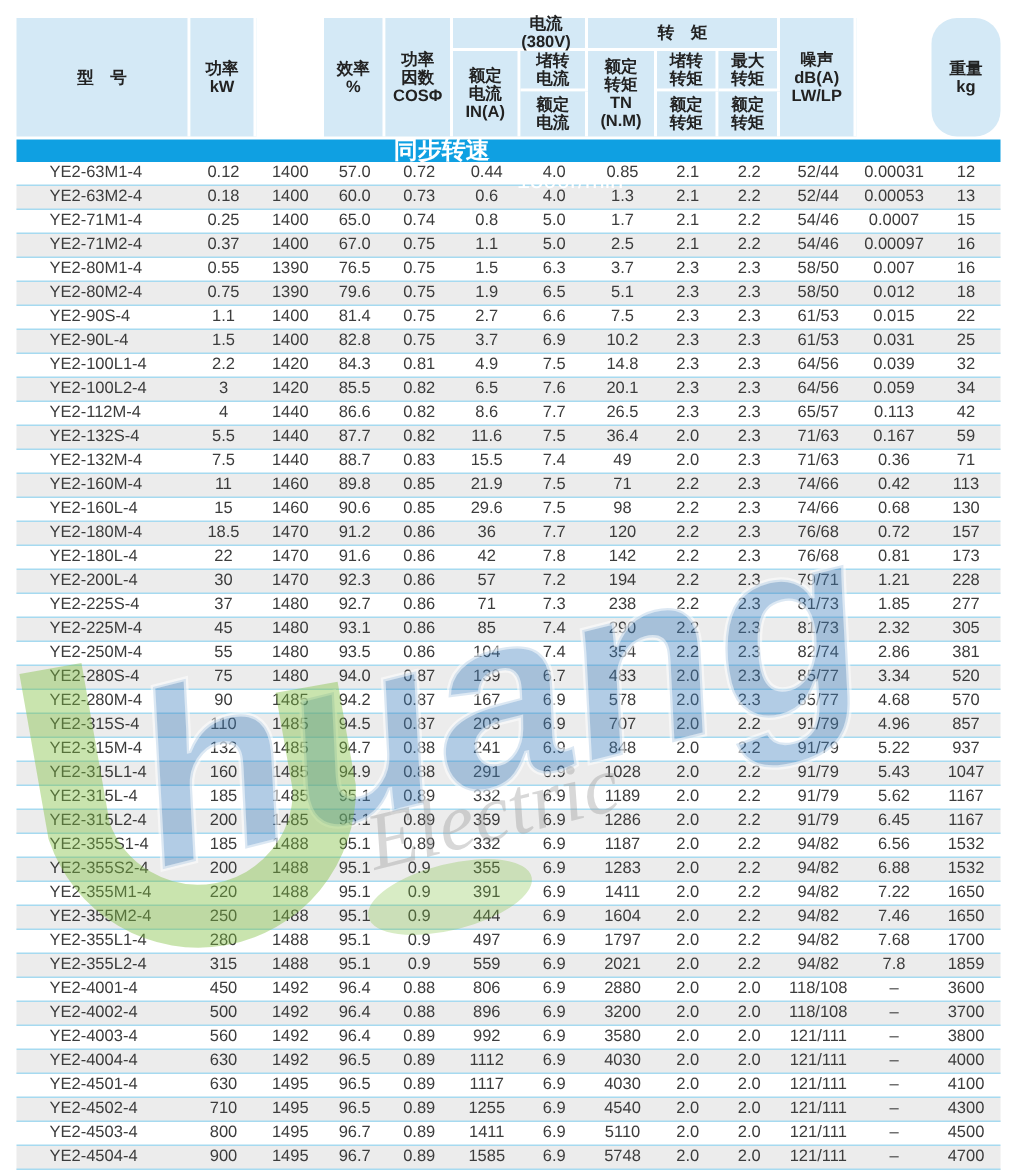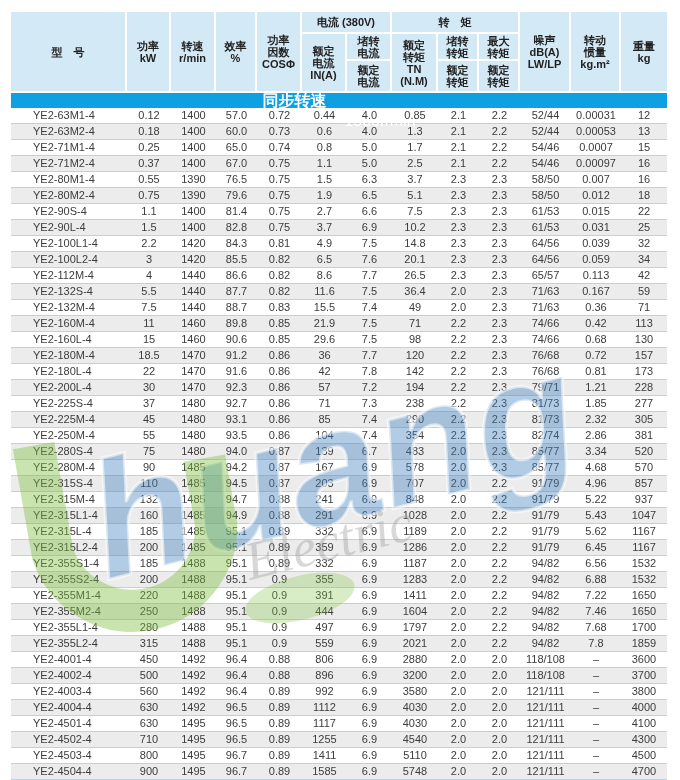--- a/index.html
+++ b/index.html
@@ -33,33 +33,33 @@
     white-space:pre-line;
     box-sizing:border-box;
   }
   .hc.nr{border-right:none;}
   .hc.bb{border-bottom:2px solid #fff;}
   .h-model{grid-column:1;grid-row:1/4;}
   .h-power{grid-column:2;grid-row:1/4;}
   .h-speed{grid-column:3;grid-row:1/4;}
   .h-eff{grid-column:4;grid-row:1/4;}
   .h-cos{grid-column:5;grid-row:1/4;}
-  .h-curgrp{grid-column:6/8;grid-row:1;}
+  .h-curgrp{grid-column:6/8;grid-row:1;padding-left:36px;}
   .h-torgrp{grid-column:8/11;grid-row:1;}
   .h-in{grid-column:6;grid-row:2/4;}
   .h-lcn{grid-column:7;grid-row:2;}
   .h-lcd{grid-column:7;grid-row:3;}
   .h-tn{grid-column:8;grid-row:2/4;}
   .h-ltn{grid-column:9;grid-row:2;}
   .h-ltd{grid-column:9;grid-row:3;}
   .h-mtn{grid-column:10;grid-row:2;}
   .h-mtd{grid-column:10;grid-row:3;}
   .h-noise{grid-column:11;grid-row:1/4;}
   .h-inertia{grid-column:12;grid-row:1/4;}
-  .h-weight{grid-column:13;grid-row:1/4;}
+  .h-weight{grid-column:13;grid-row:1/4;border-radius:17px;}
 
   
   .band{
     margin-top:2px;height:15px;width:656px;background:var(--band);
     display:flex;align-items:center;justify-content:center;gap:18px;
     font-size:16px;line-height:15px;color:#fff;
   }
   .band .b1{font-weight:bold;}
   .band .b2{font-weight:normal;margin-top:40px;}
 
@@ -84,22 +84,20 @@
 </style>
 </head>
 <body>
 
 <div class="sheet">
 
   <div class="thead">
     <div class="hc h-model">型　号</div>
     <div class="hc h-power">功率
 kW</div>
-    <div class="hc h-speed">转速
-r/min</div>
     <div class="hc h-eff">效率
 %</div>
     <div class="hc h-cos">功率
 因数
 COSΦ</div>
     <div class="hc bb h-curgrp">电流 (380V)</div>
     <div class="hc bb h-torgrp">转　矩</div>
     <div class="hc h-in">额定
 电流
 IN(A)</div>
@@ -115,23 +113,20 @@
 转矩</div>
     <div class="hc h-ltd">额定
 转矩</div>
     <div class="hc bb h-mtn">最大
 转矩</div>
     <div class="hc h-mtd">额定
 转矩</div>
     <div class="hc h-noise">噪声
 dB(A)
 LW/LP</div>
-    <div class="hc h-inertia">转动
-惯量
-kg.m²</div>
     <div class="hc nr h-weight">重量
 kg</div>
   </div>
 
   <div class="band">
     <span class="b1">同步转速</span>
     <span class="b2">1500r/min</span>
   </div>
 
   <div class="tbody">

